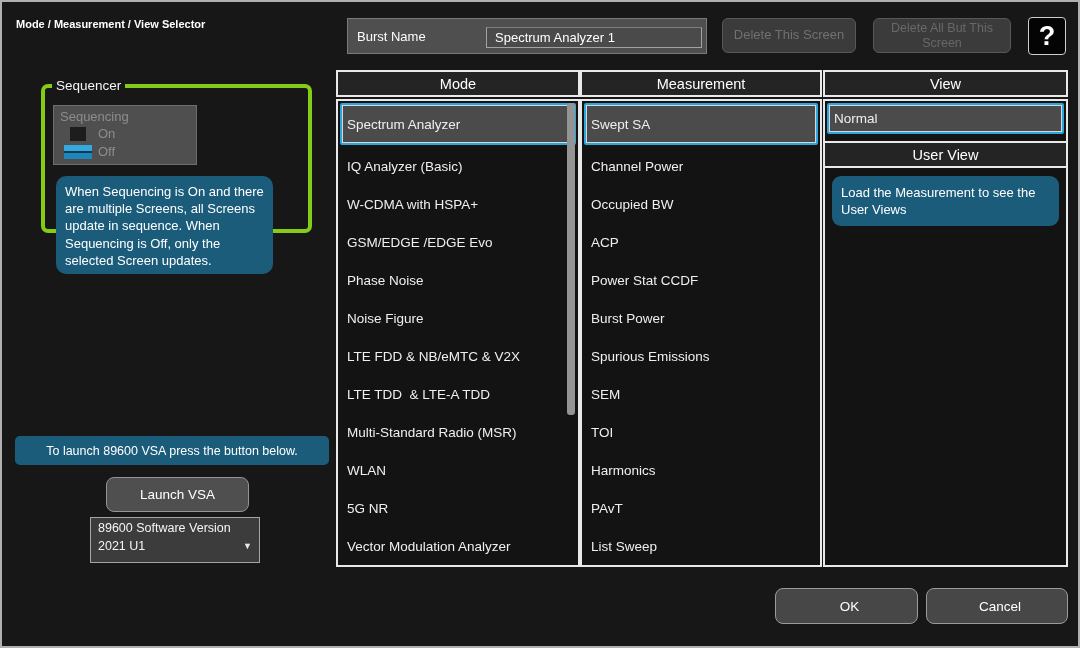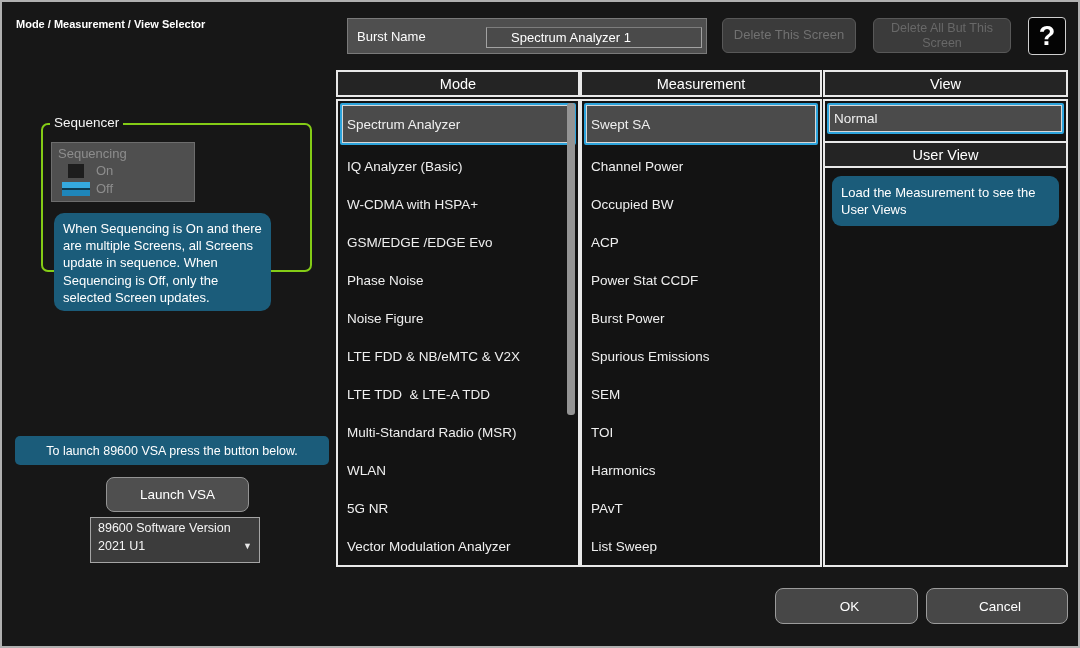--- a/index.html
+++ b/index.html
@@ -15,35 +15,35 @@
   .abs{ position:absolute; }
 
   
   .title{ left:14px; top:16px; font-size:11px; font-weight:bold; color:#ffffff; }
 
   .screen-name{ left:345px; top:16px; width:360px; height:36px;
     background:#4f4f4f; border:1px solid #7a7a7a; display:flex; align-items:center; }
   .screen-name .lbl{ padding-left:9px; font-size:13px; color:#fdfdfd; }
   .screen-name .field{ position:absolute; left:138px; top:8px; width:216px; height:21px;
     border:1px solid #a2a2a2; border-top-color:#7d7d7d; background:#4a4a4a;
-    display:flex; align-items:center; padding-left:24px; font-size:13px; color:#ffffff; }
+    display:flex; align-items:center; padding-left:8px; font-size:13px; color:#ffffff; }
 
   .btn-disabled{ background:#3b3b3b; border:1px solid #585858; border-radius:6px;
     color:#717171; font-size:13px; display:flex; align-items:center; justify-content:center;
     text-align:center; line-height:1.15; }
   .del-this{ left:720px; top:16px; width:134px; height:35px; }
   .del-all{ left:871px; top:16px; width:138px; height:35px; font-size:12.5px; color:#686868; }
 
   .help-btn{ left:1026px; top:15px; width:38px; height:38px; background:#040404;
     border:1px solid #cfcfcf; border-radius:4px; color:#ffffff; font-size:27px; font-weight:bold;
     display:flex; align-items:center; justify-content:center; }
 
   
   .seq-group{ left:39px; top:82px; width:271px; height:149px;
-    border:2px solid #84cc16; border-radius:7px;margin-top:39px; }
+    border:4px solid #84cc16; border-radius:7px; }
   .seq-legend{ position:absolute; left:7px; top:-10px; background:#171717;
     padding:0 4px; font-size:13.5px; color:#f5f5f5; }
 
   .seq-panel{ position:absolute; left:8px; top:17px; width:144px; height:60px;
     background:#4f4f4f; border:1px solid #6d6d6d; padding:3px 0 0 6px; }
   .seq-panel .seq-lbl{ font-size:13px; color:#8d8d8d; }
   .seq-row{ display:flex; align-items:center; height:17px; margin-top:1px; }
   .seq-ind-slot{ width:36px; display:flex; justify-content:center; }
   .ind-on{ width:16px; height:14px; background:#1d1d1d; }
   .ind-off{ width:28px; height:14px;

